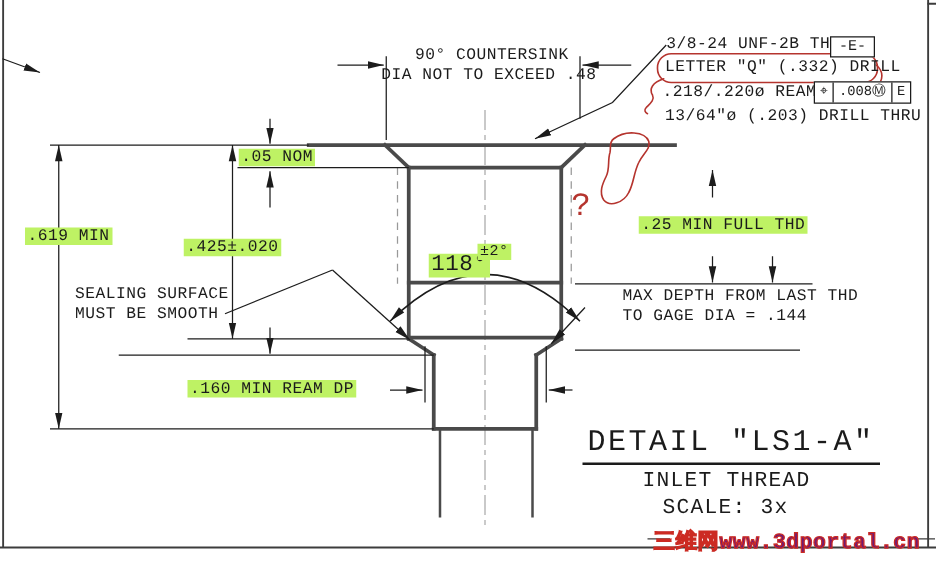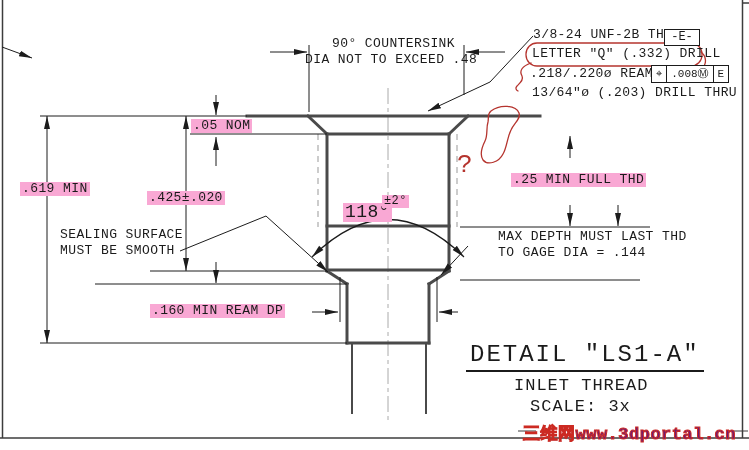--- a/index.html
+++ b/index.html
@@ -1,20 +1,20 @@
 <!DOCTYPE html>
 <html><head>
 <meta charset="utf-8">
 <style>
   html,body{margin:0;padding:0;background:#fff;}
   #canvas{position:relative;width:749px;height:450px;background:#fff;overflow:hidden;
           font-family:"Liberation Mono","DejaVu Sans Mono",monospace;color:#1b1b1b;}
   #linework{position:absolute;left:0;top:0;}
   .t{position:absolute;white-space:pre;font-size:13px;line-height:1.05;letter-spacing:.4px;color:#1b1b1b;}
-  .bg{background:#f9a8d4;padding:0 2px;}
+  .bg{background:#bef264;padding:0 2px;}
   .angle-base{font-size:18px;}
   .angle-tol{font-size:12px;}
   .flagbox{position:absolute;border:1px solid #1b1b1b;text-align:center;font-size:12px;
            line-height:15px;width:34px;height:15px;background:#fff;}
   .fcf{position:absolute;display:flex;border:1px solid #1b1b1b;height:16px;background:#fff;}
   .fcf span{display:block;font-size:11px;line-height:16px;padding:0 4px;}
   .fcf span + span{border-left:1px solid #1b1b1b;}
   .title{font-size:24px;letter-spacing:2px;border-bottom:2px solid #1b1b1b;padding:0 4px 3px 4px;}
   .subtitle{font-size:17px;letter-spacing:1px;}
   .qmark{font-size:26px;color:#b5342e;letter-spacing:0;}
@@ -134,21 +134,21 @@
   <div class="t bg" style="left:20px;top:182px;">.619 MIN</div>
   <div class="t bg" style="left:147px;top:191px;font-family:Liberation Mono, monospace;">.425±.020</div>
 
   <div class="t bg angle-base" style="left:343px;top:203px;">118°</div>
   <div class="t bg angle-tol" style="left:382px;top:195px;">±2°</div>
 
   <div class="t" style="left:60px;top:244px;">MUST BE SMOOTH</div>
   <div class="t" style="left:60px;top:228px;">SEALING SURFACE</div>
 
   <div class="t bg" style="left:511px;top:173px;">.25 MIN FULL THD</div>
-  <div class="t" style="left:498px;top:230px;">MAX DEPTH MUST LAST THD</div>
+  <div class="t" style="left:498px;top:230px;">MAX DEPTH FROM LAST THD</div>
   <div class="t" style="left:498px;top:246px;">TO GAGE DIA = .144</div>
 
   <div class="t bg" style="left:150px;top:304px;">.160 MIN REAM DP</div>
 
   <div class="t qmark" style="left:457px;top:152px;">?</div>
 
   <div class="t title" style="left:466px;top:342px;">DETAIL "LS1-A"</div>
   <div class="t subtitle" style="left:514px;top:377px;">INLET THREAD</div>
   <div class="t subtitle" style="left:530px;top:398px;">SCALE: 3x</div>
 

